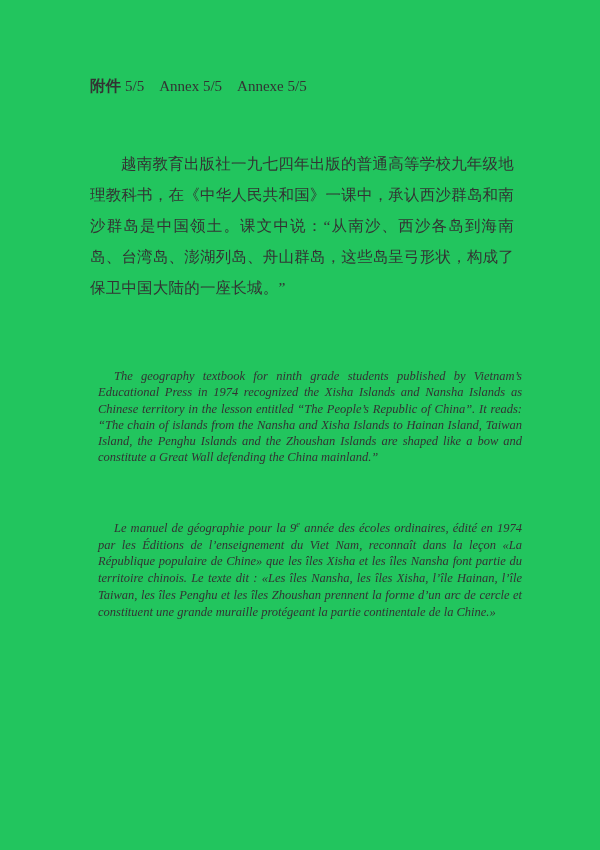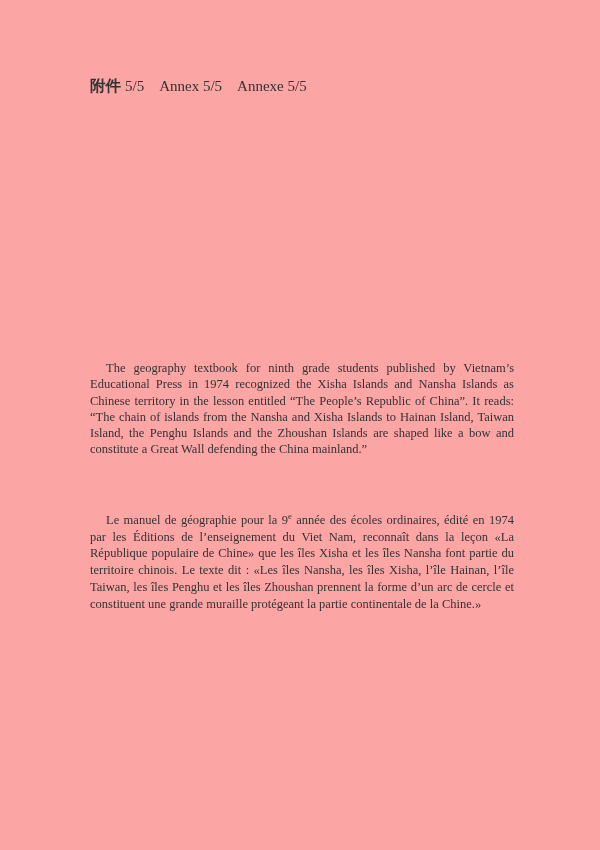--- a/index.html
+++ b/index.html
@@ -4,21 +4,21 @@
 <style>
   html, body {
     margin: 0;
     padding: 0;
     background: #ffffff;
   }
   .page {
     position: relative;
     width: 600px;
     height: 850px;
-    background: #fca5a5;
+    background: #22c55e;
     font-family: "Liberation Serif", "DejaVu Serif", serif;
     color: #333333;
     overflow: hidden;
   }
   .annex-header {
     position: absolute;
     left: 90px;
     top: 76px;
     font-size: 15px;
     white-space: nowrap;
@@ -44,41 +44,43 @@
     line-height: 31px;
     letter-spacing: 0.2px;
     text-align: justify;
     text-indent: 31px;
     color: #333333;
   }
   p.latin {
     position: absolute;
     left: 90px;
     width: 424px;
-    margin: 0;
+    margin: 8px;
     font-size: 12.5px;
     text-align: justify;
     text-indent: 16px;
     color: #333333;
+    font-style: italic;
   }
   p.en { top: 360px; line-height: 16.3px; }
   p.fr { top: 512px; line-height: 16.7px; }
   sup.ord {
     font-size: 8.5px;
     line-height: 0;
     vertical-align: super;
   }
 </style>
 </head>
 <body>
 
 <div class="page">
 
   <div class="annex-header">
     <span class="zh-label">附件</span><span class="num">5/5</span><span class="grp">Annex 5/5</span><span class="grp">Annexe 5/5</span>
   </div>
 
+  <p class="zh">越南教育出版社一九七四年出版的普通高等学校九年级地理教科书，在《中华人民共和国》一课中，承认西沙群岛和南沙群岛是中国领土。课文中说：“从南沙、西沙各岛到海南岛、台湾岛、澎湖列岛、舟山群岛，这些岛呈弓形状，构成了保卫中国大陆的一座长城。”</p>
 
   <p class="latin en">The geography textbook for ninth grade students published by Vietnam’s Educational Press in 1974 recognized the Xisha Islands and Nansha Islands as Chinese territory in the lesson entitled “The People’s Republic of China”. It reads: “The chain of islands from the Nansha and Xisha Islands to Hainan Island, Taiwan Island, the Penghu Islands and the Zhoushan Islands are shaped like a bow and constitute a Great Wall defending the China mainland.”</p>
 
   <p class="latin fr"><span>Le manuel de géographie pour la 9</span><sup class="ord">e</sup><span> année des écoles ordinaires, édité en 1974 par les Éditions de l’enseignement du Viet Nam, reconnaît dans la leçon «La République populaire de Chine» que les îles Xisha et les îles Nansha font partie du territoire chinois. Le texte dit : «Les îles Nansha, les îles Xisha, l’île Hainan, l’île Taiwan, les îles Penghu et les îles Zhoushan prennent la forme d’un arc de cercle et constituent une grande muraille protégeant la partie continentale de la Chine.»</span></p>
 
 </div>
 
 </body></html>

